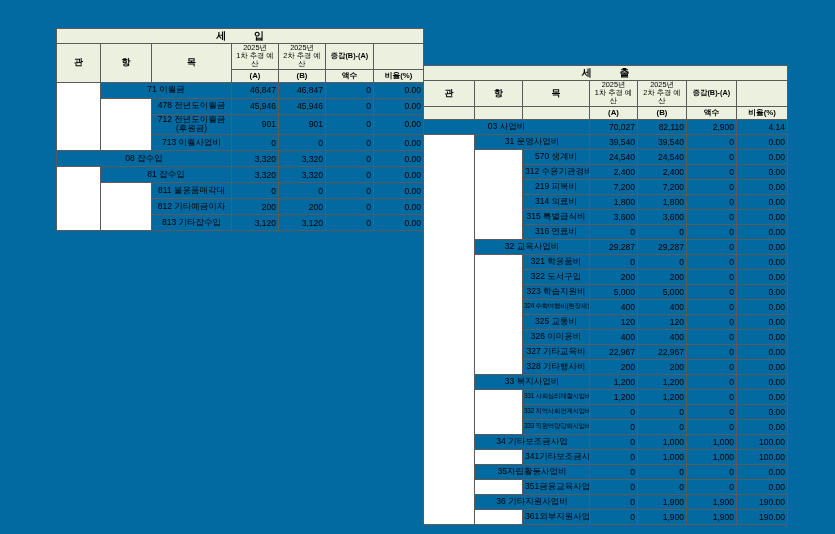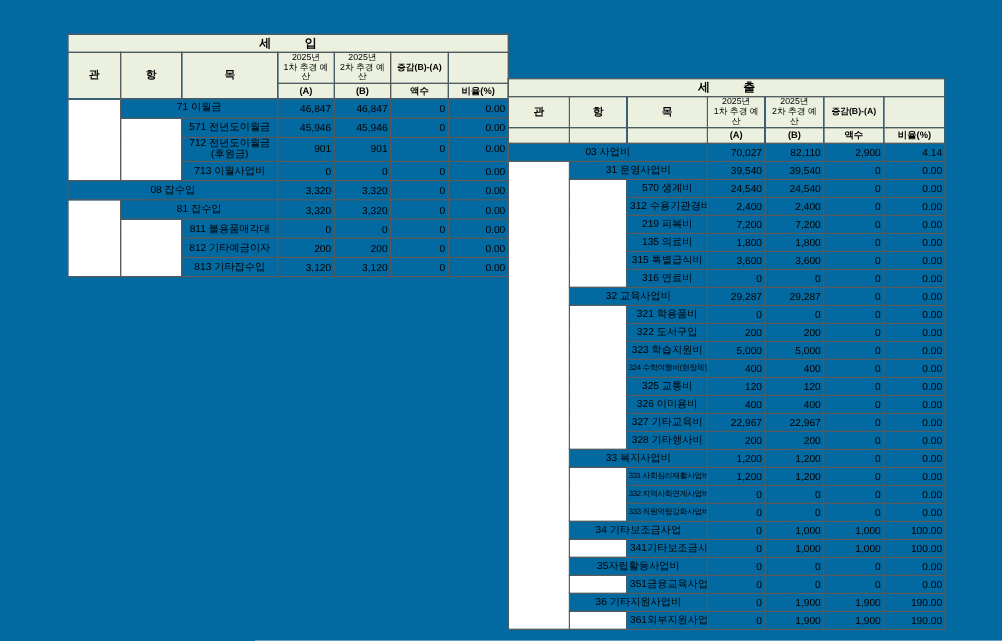--- a/index.html
+++ b/index.html
@@ -78,21 +78,21 @@
         <tr>
           <td class="ecell" rowspan="4"></td>
           <td class="lbl" colspan="2">71 이월금</td>
           <td class="num">46,847</td>
           <td class="num">46,847</td>
           <td class="num">0</td>
           <td class="num">0.00</td>
         </tr>
         <tr>
           <td class="ecell" rowspan="3"></td>
-          <td class="lbl">571 전년도이월금</td>
+          <td class="lbl">478 전년도이월금</td>
           <td class="num">45,946</td>
           <td class="num">45,946</td>
           <td class="num">0</td>
           <td class="num">0.00</td>
         </tr>
         <tr>
           <td class="lbl">712 전년도이월금(후원금)</td>
           <td class="num">901</td>
           <td class="num">901</td>
           <td class="num">0</td>
@@ -216,21 +216,21 @@
           <td class="num">0.00</td>
         </tr>
         <tr>
           <td class="lbl">219 피복비</td>
           <td class="num">7,200</td>
           <td class="num">7,200</td>
           <td class="num">0</td>
           <td class="num">0.00</td>
         </tr>
         <tr>
-          <td class="lbl">135 의료비</td>
+          <td class="lbl">314 의료비</td>
           <td class="num">1,800</td>
           <td class="num">1,800</td>
           <td class="num">0</td>
           <td class="num">0.00</td>
         </tr>
         <tr>
           <td class="lbl">315 특별급식비</td>
           <td class="num">3,600</td>
           <td class="num">3,600</td>
           <td class="num">0</td>

